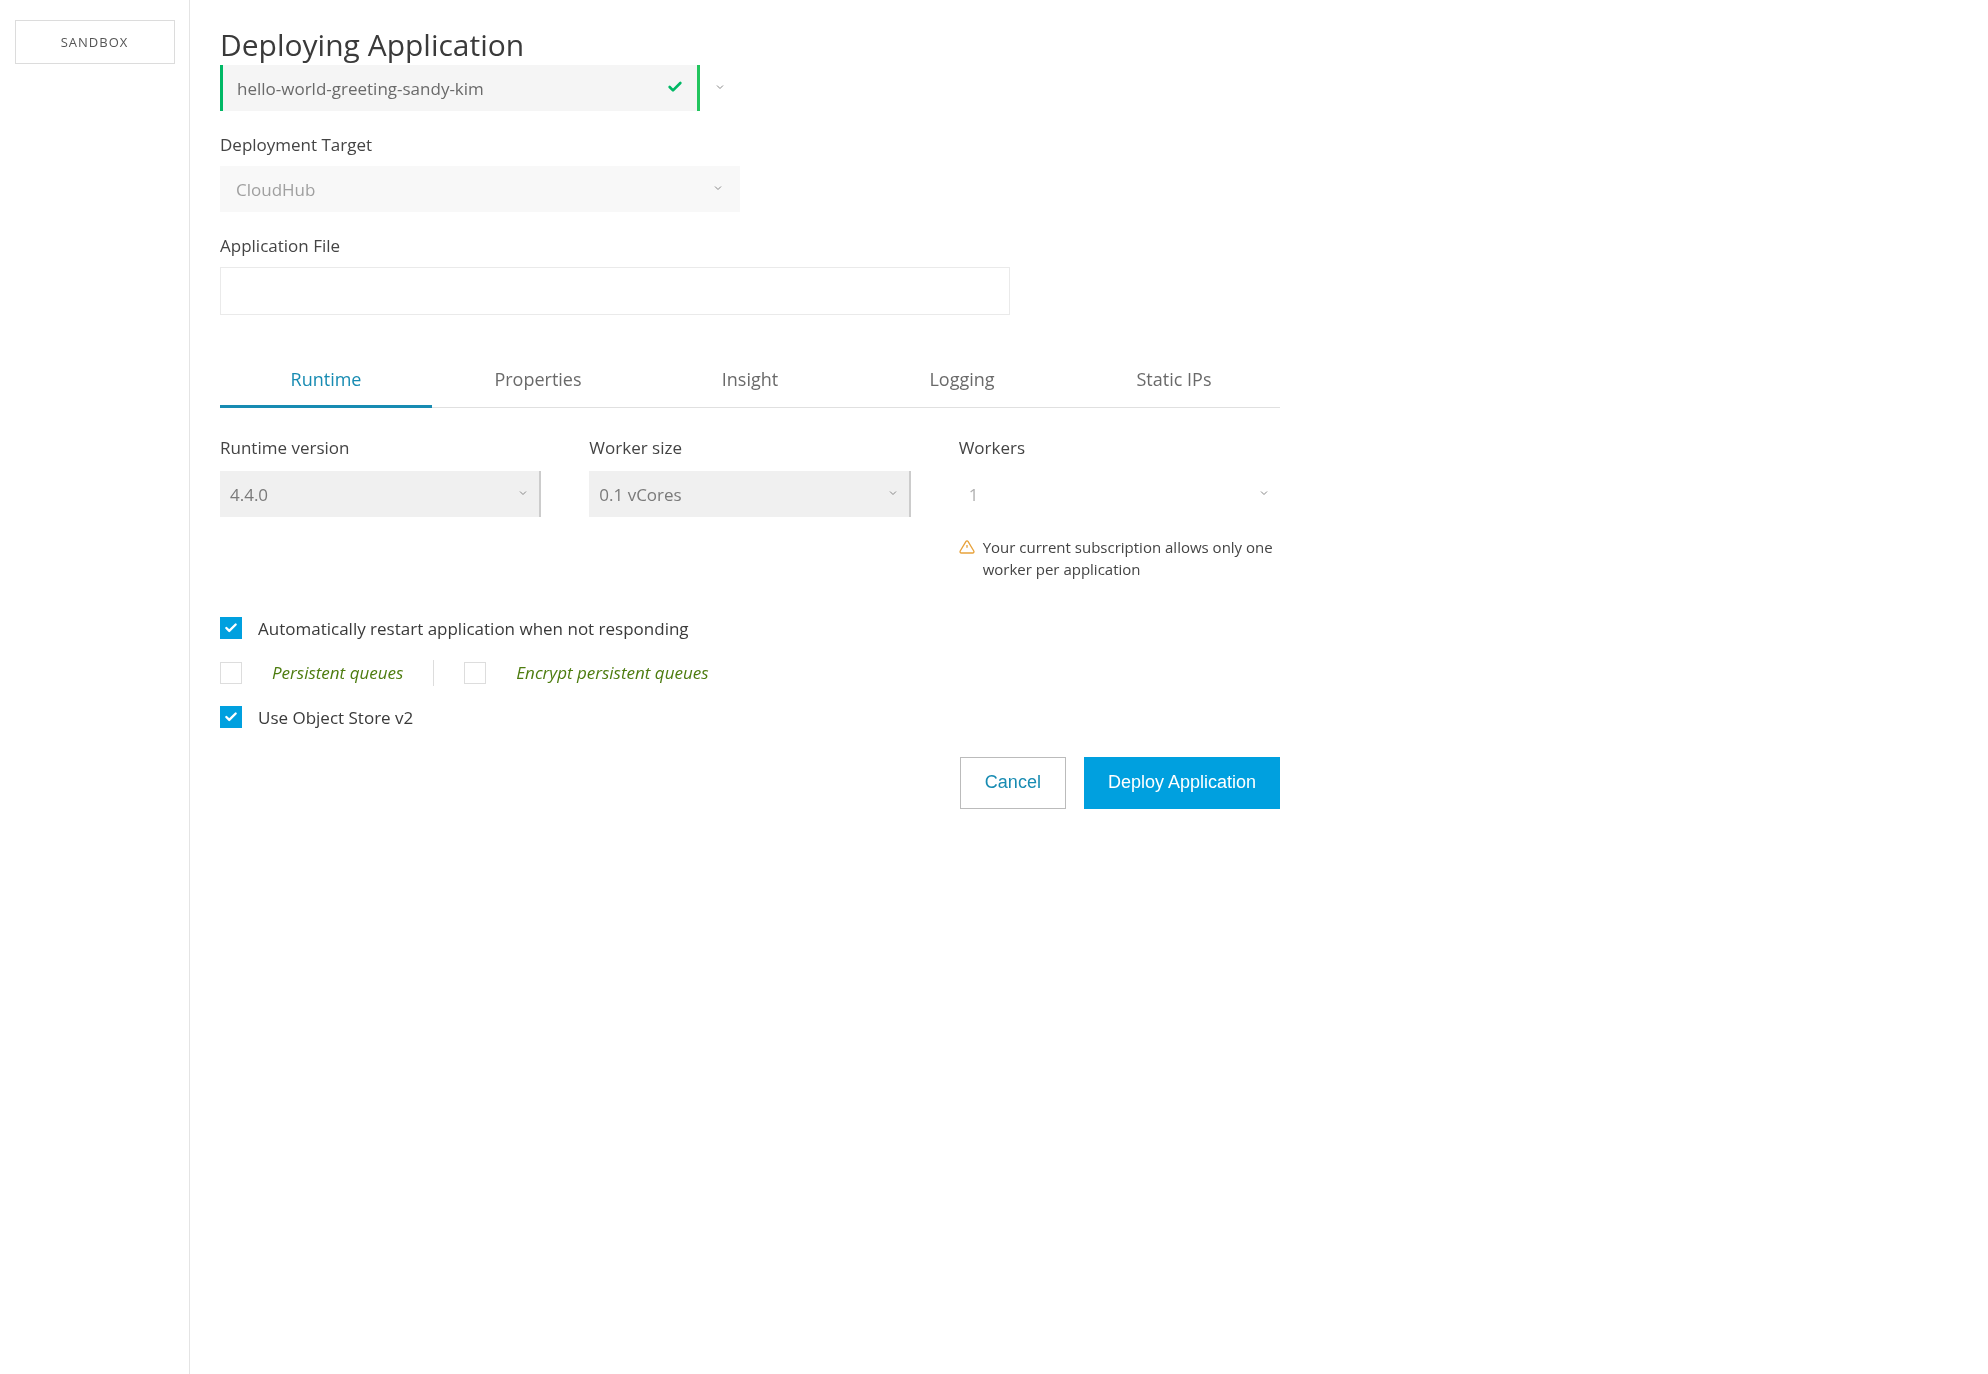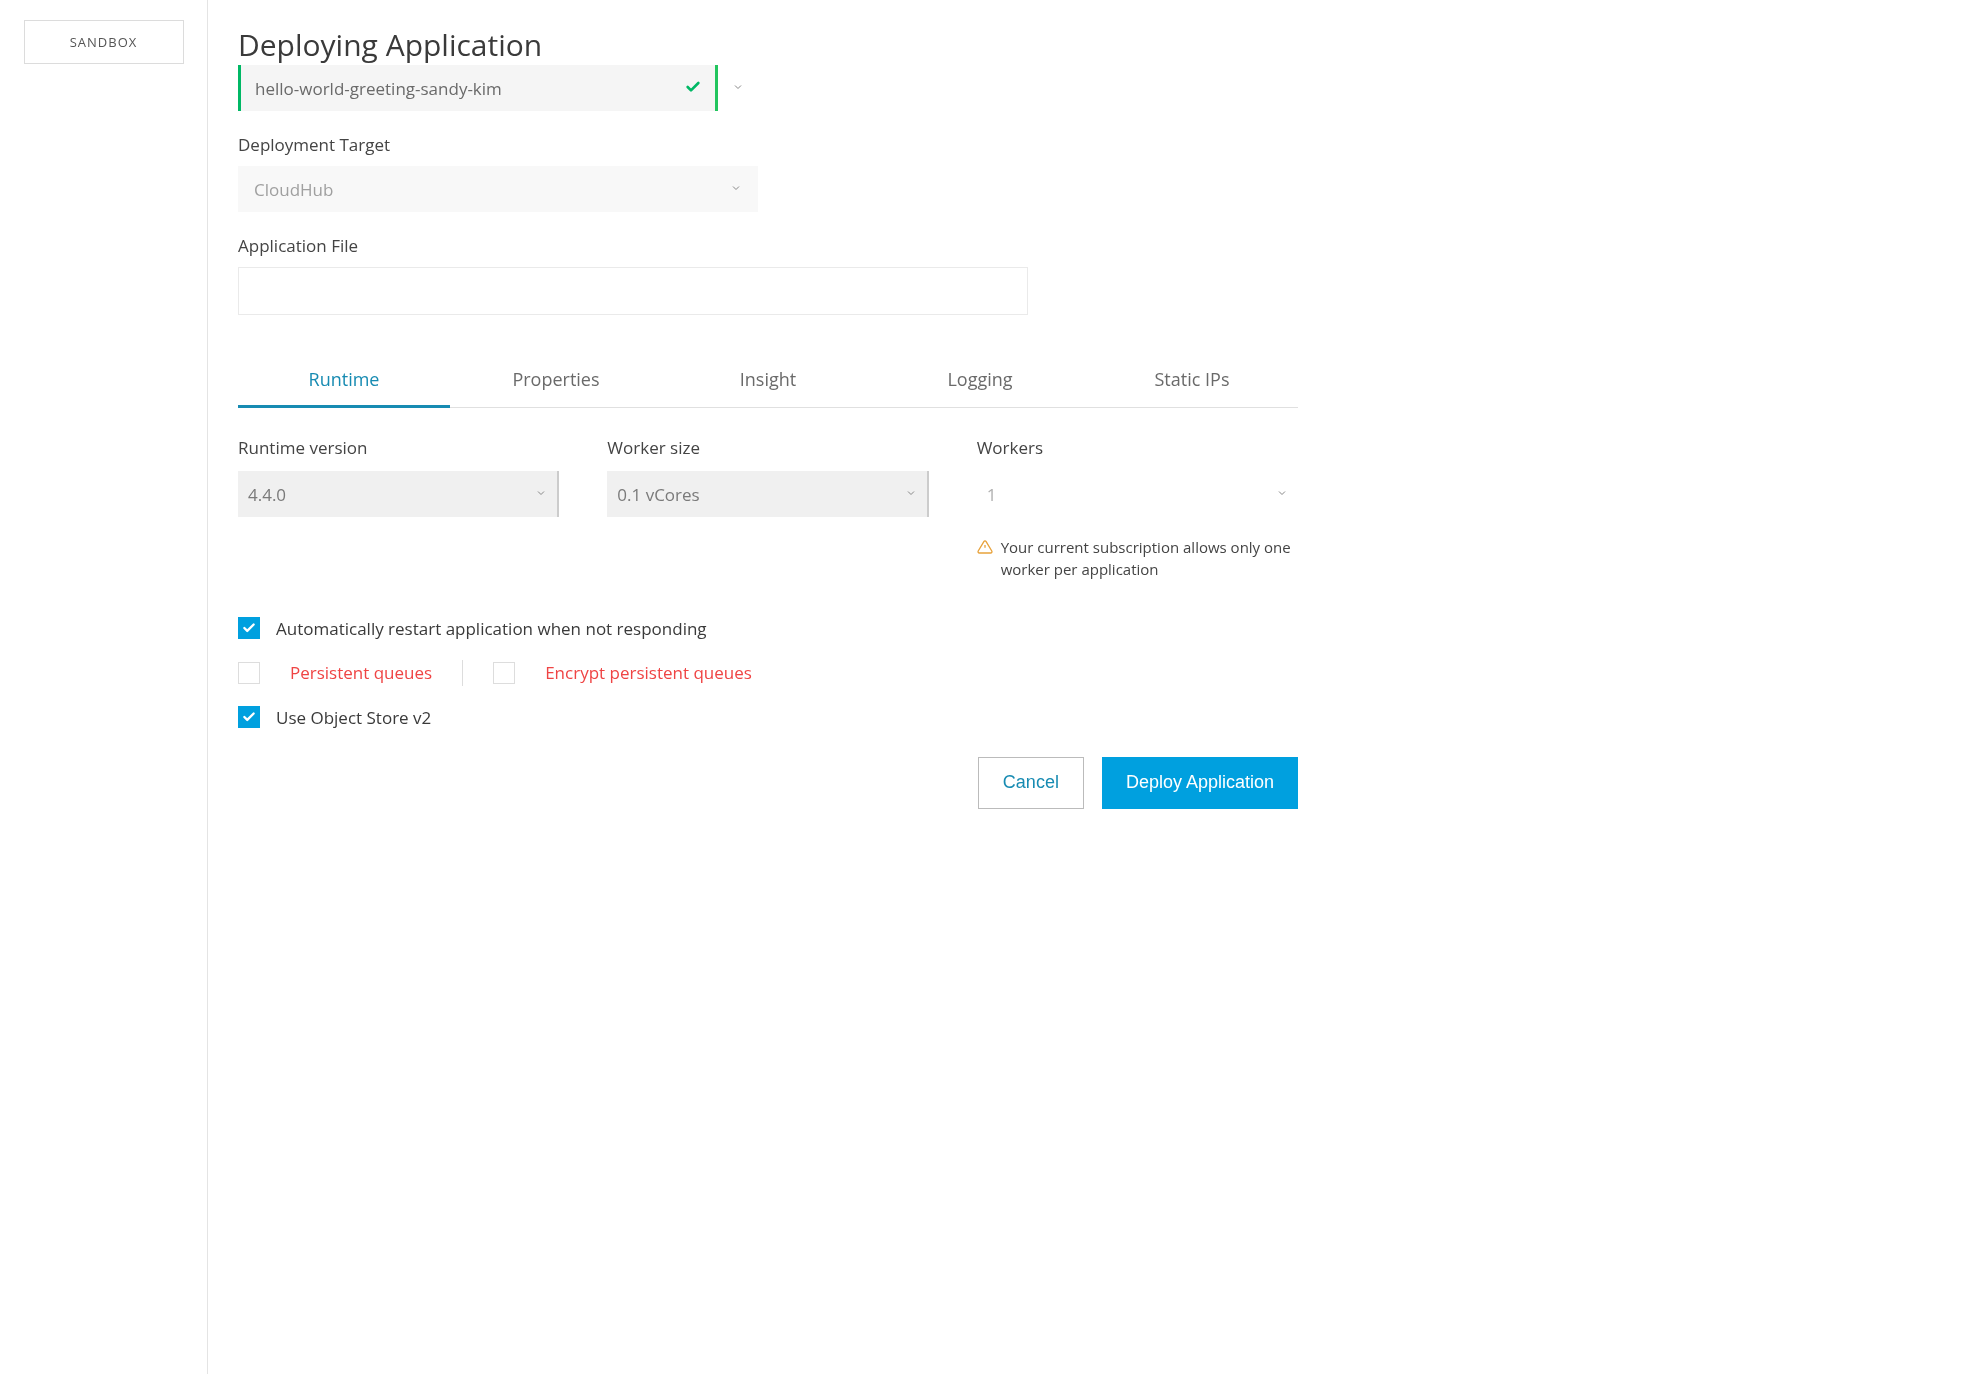--- a/index.html
+++ b/index.html
@@ -4,21 +4,21 @@
 <style>
   * { box-sizing: border-box; margin: 0; padding: 0; }
   body {
     font-family: -apple-system, BlinkMacSystemFont, "Segoe UI", "Open Sans", sans-serif;
     font-size: 14px;
     color: #3a3a3a;
     background: #fff;
   }
   .layout { display: flex; min-height: 100vh; }
   .sidebar {
-    width: 208px;
+    width: 190px;
     padding: 20px 14px;
     display: flex;
     flex-direction: column;
     align-items: center;
     border-right: 1px solid #e4e4e4;
   }
   .env-badge {
     width: 160px;
     height: 44px;
     border: 1px solid #dcdcdc;
@@ -161,21 +161,21 @@
     width: 22px; height: 22px;
     border: 1px solid #ccc;
     display: inline-flex;
     align-items: center; justify-content: center;
     cursor: pointer;
     flex-shrink: 0;
   }
   .cb.checked { background: #00a0df; border-color: #00a0df; color: #fff; }
   .cb.disabled { border-color: #ddd; cursor: default; }
   .cb-label { color: #3a3a3a; }
-  .cb-label.disabled { color: #ef4444; }
+  .cb-label.disabled { color: #4d7c0f; font-style: italic; }
   .inline-group { display: flex; gap: 30px; align-items: center; }
   .inline-group .sep { width: 1px; height: 26px; background: #ddd; }
   .footer {
     display: flex;
     justify-content: flex-end;
     gap: 18px;
     margin-top: 28px;
   }
   .btn {
     height: 52px;

